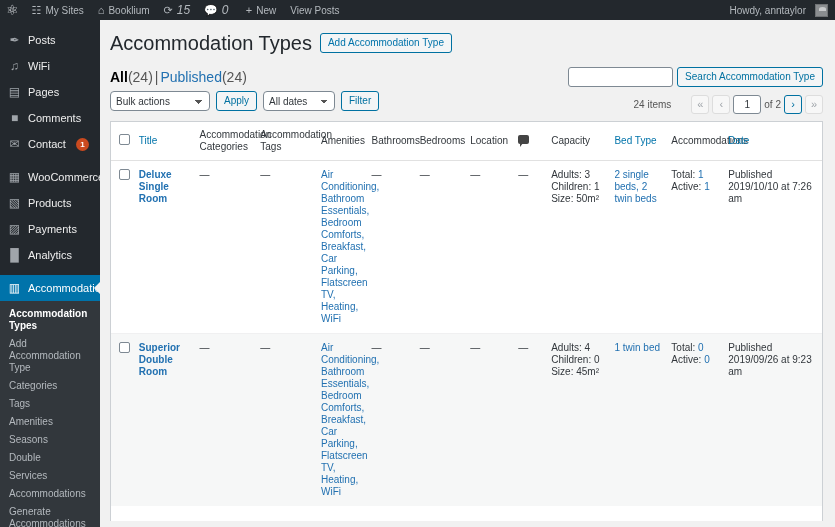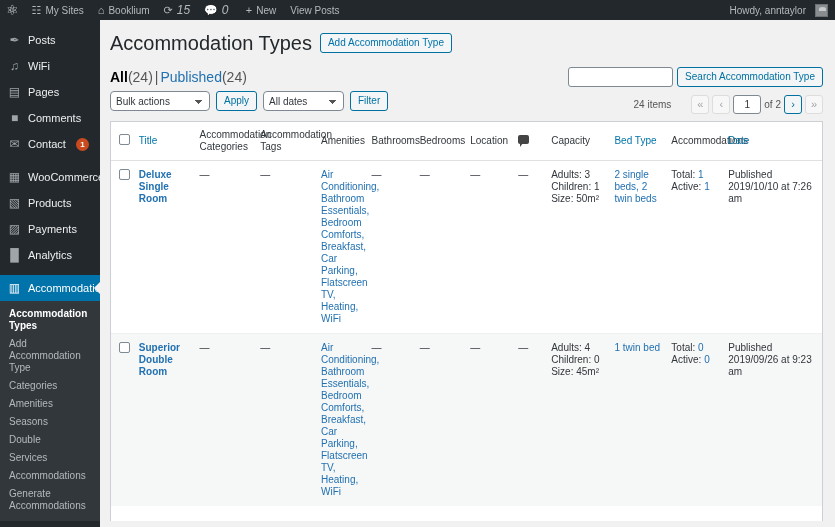--- a/index.html
+++ b/index.html
@@ -145,21 +145,21 @@
     background: #fff; color: #32373c;
     padding: 0 18px 0 5px;
     -webkit-appearance: none; appearance: none;
     background-image: linear-gradient(45deg, transparent 50%, #555 50%),
                       linear-gradient(135deg, #555 50%, transparent 50%);
     background-position: calc(100% - 10px) 8px, calc(100% - 6px) 8px;
     background-size: 4px 4px, 4px 4px;
     background-repeat: no-repeat;
   }
   select.bulk-sel { width: 100px; }
-  select.date-sel { width: 81px; }
+  select.date-sel { width: 72px; }
   .btn {
     height: 20px; line-height: 18px;
     padding: 0 7px; font-size: 10px;
     color: #0071a1; background: #f3f5f6;
     border: 1px solid #0071a1; border-radius: 3px;
     display: inline-flex; align-items: center;
   }
   .search-box {
     position: absolute; right: 0; top: -24px;
     display: flex; align-items: center; gap: 4px;
@@ -339,20 +339,21 @@
       <div class="menu-sep"></div>
       <div class="menu-item current">
         <span class="mi-icon">▥</span>
         <span class="mi-label">Accommodation</span>
       </div>
     </div>
   <div class="submenu" id="submenu-list">
       <div class="submenu-item current">Accommodation Types</div>
       <div class="submenu-item">Add Accommodation Type</div>
       <div class="submenu-item">Categories</div>
+      <div class="submenu-item">Tags</div>
       <div class="submenu-item">Amenities</div>
       <div class="submenu-item">Seasons</div>
       <div class="submenu-item">Double</div>
       <div class="submenu-item">Services</div>
       <div class="submenu-item">Accommodations</div>
       <div class="submenu-item">Generate Accommodations</div>
     </div>
 </div>
 
 <div id="content">

